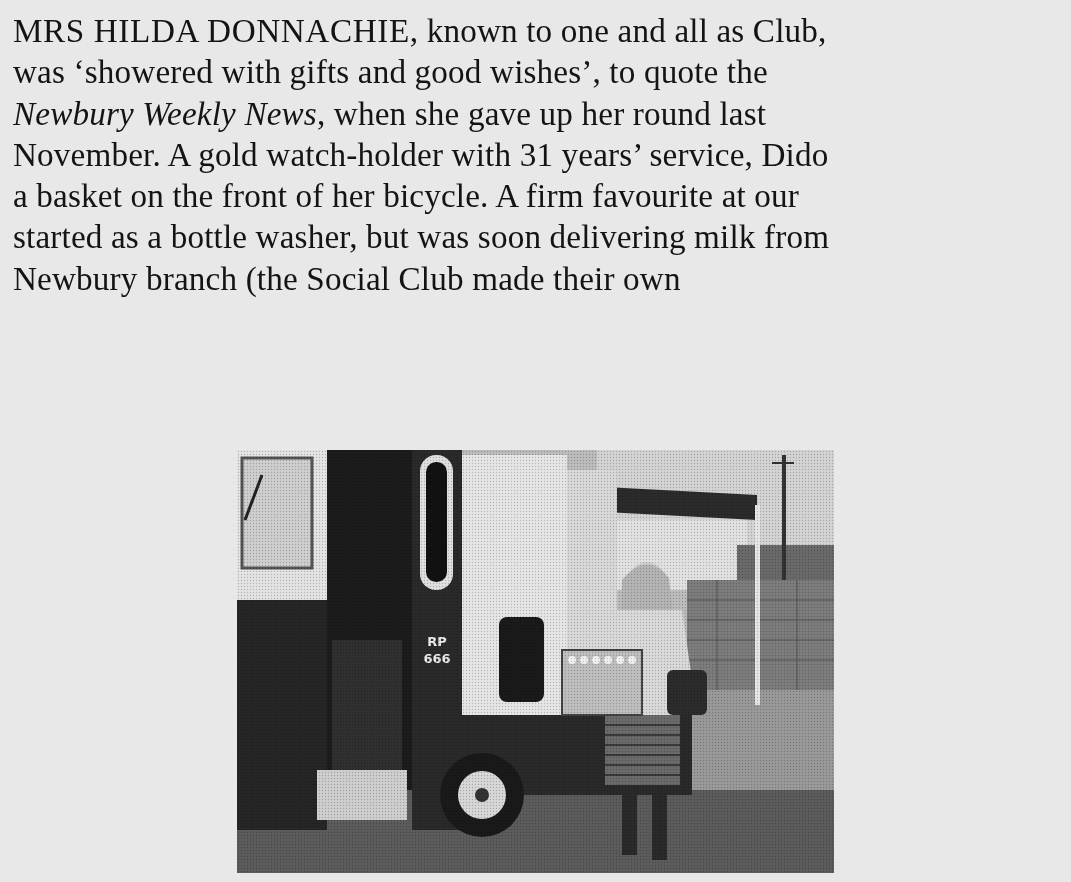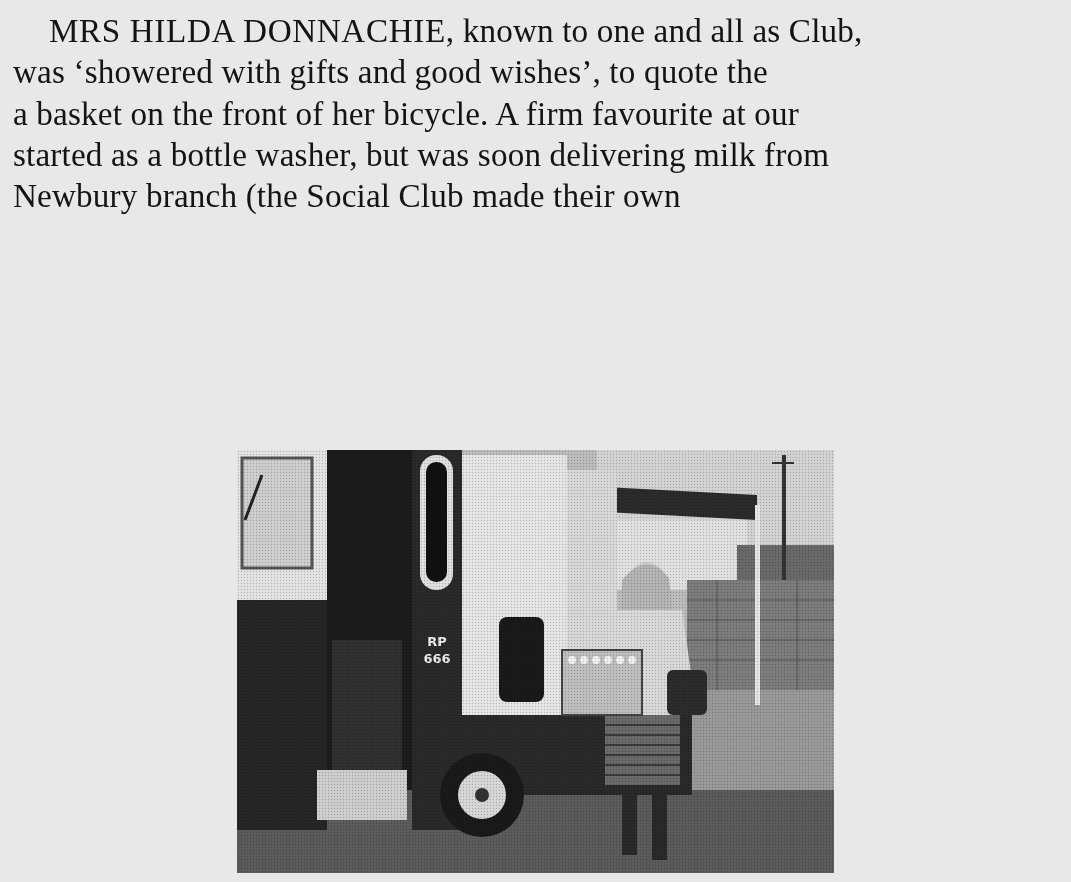--- a/index.html
+++ b/index.html
@@ -7,34 +7,36 @@
     width: 1071px; height: 882px; overflow: hidden;
     background: #e8e8e8; position: relative;
     font-family: "Liberation Serif", "DejaVu Serif", serif;
     color: #141414;
   }
   .article {
     position: absolute; left: 13px; top: 10px; width: 1056px;
     font-size: 33.2px; line-height: 41.3px; letter-spacing: 0.15px;
   }
   .line { display: block; white-space: nowrap; }
-  .caps { letter-spacing: 0.6px; margin-left: 36px; }
+  .caps { letter-spacing: 0.6px; }
   .ital { font-style: italic; }
   .photo {
     position: absolute; left: 237px; top: 450px; width: 597px; height: 423px;
     background: #8a8a8a; overflow: hidden;
   }
   .photo svg { display: block; }
 </style>
 </head>
 <body>
 
 <div class="article">
   <span class="line"><span class="caps">MRS HILDA DONNACHIE</span><span>, known to one and all as Club,</span></span>
   <span class="line">was ‘showered with gifts and good wishes’, to quote the</span>
+  <span class="line"><span class="ital">Newbury Weekly News</span><span>, when she gave up her round last</span></span>
+  <span class="line">November. A gold watch-holder with 31 years’ service, Dido</span>
   <span class="line">a basket on the front of her bicycle. A firm favourite at our</span>
   <span class="line">started as a bottle washer, but was soon delivering milk from</span>
   <span class="line">Newbury branch (the Social Club made their own</span>
 </div>
 
 <div class="photo">
   <svg width="597" height="423" viewBox="0 0 597 423" xmlns="http://www.w3.org/2000/svg">
     <defs>
       <pattern id="dots" width="3" height="3" patternUnits="userSpaceOnUse">
         <rect width="3" height="3" fill="none"></rect>

